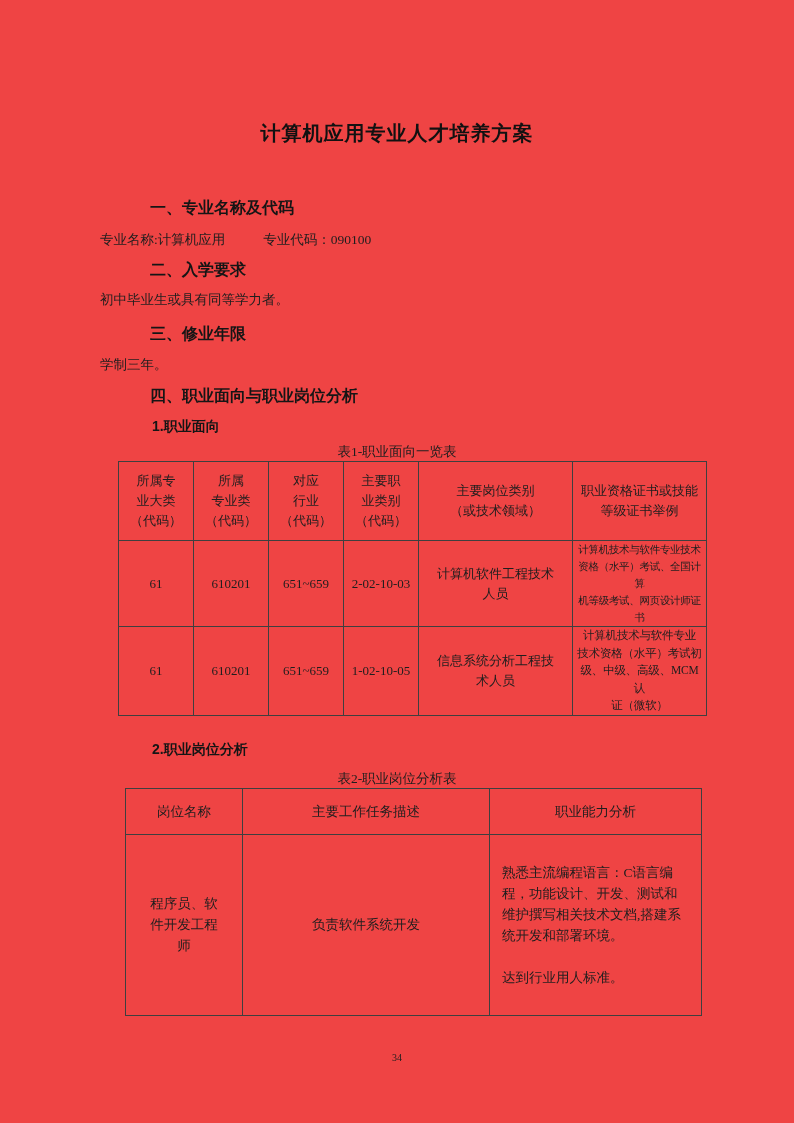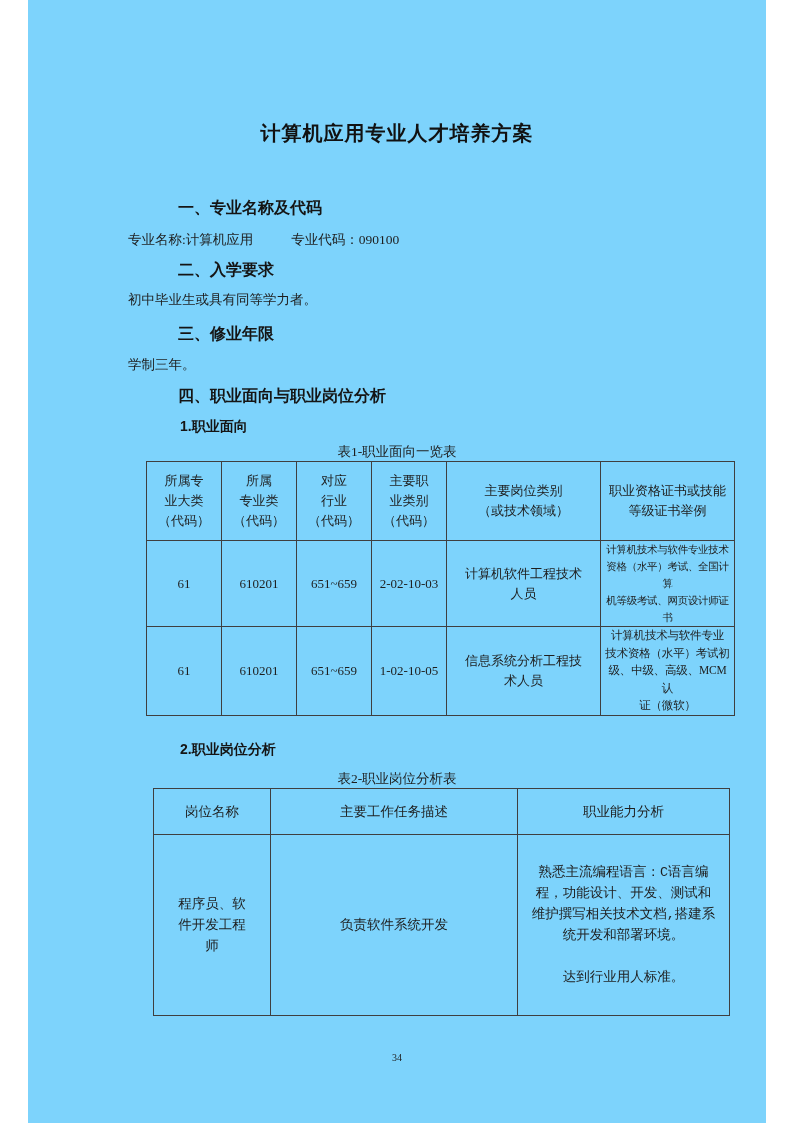--- a/index.html
+++ b/index.html
@@ -1,22 +1,22 @@
 <!DOCTYPE html>
 <html><head>
 <meta charset="utf-8">
 <style>
   * { margin: 0; padding: 0; box-sizing: border-box; }
   html, body { background: #ffffff; }
   .page {
     position: relative;
-    width: 738px;
+    width: 794px;
     height: 1123px;
     margin: 0 auto;
-    background: #7dd3fc;
+    background: #ef4444;
     color: #1e1e1e;
     font-family: "Liberation Serif", "DejaVu Serif", serif;
     overflow: hidden;
   }
   .doc-title {
     padding-top: 118px;
     text-align: center;
     font-family: "Liberation Sans", "DejaVu Sans", sans-serif;
     font-weight: bold;
     font-size: 20px;
@@ -75,21 +75,21 @@
   #t1 tr.r1 td { height: 82px; }
   #t1 tr.r2 td { height: 80px; }
   #t1 td.code-cell { padding: 2px 0; }
   #t1 td.cert1 { font-size: 10.5px; line-height: 17px; letter-spacing: -0.3px; padding: 0 1px; }
   #t1 td.cert2 { font-size: 11.5px; line-height: 17.5px; letter-spacing: -0.2px; padding: 0 2px; }
   #t2 { width: 576px; margin-left: 125px; }
   #t2 td { font-size: 13.5px; line-height: 21px; }
   #t2 .d1 { width: 117px; } #t2 .d2 { width: 247px; } #t2 .d3 { width: 212px; }
   #t2 tr.hrow td { height: 46px; }
   #t2 tr.r1 td { height: 124px; }
-  #t2 td.ability-cell { text-align: center; padding: 6px 12px; font-family: Liberation Mono, monospace; }
+  #t2 td.ability-cell { text-align: left; padding: 6px 12px; }
   .page-number {
     position: absolute;
     top: 1050px;
     left: 0;
     width: 100%;
     text-align: center;
     font-size: 10px;
     line-height: 16px;
   }
 </style>

